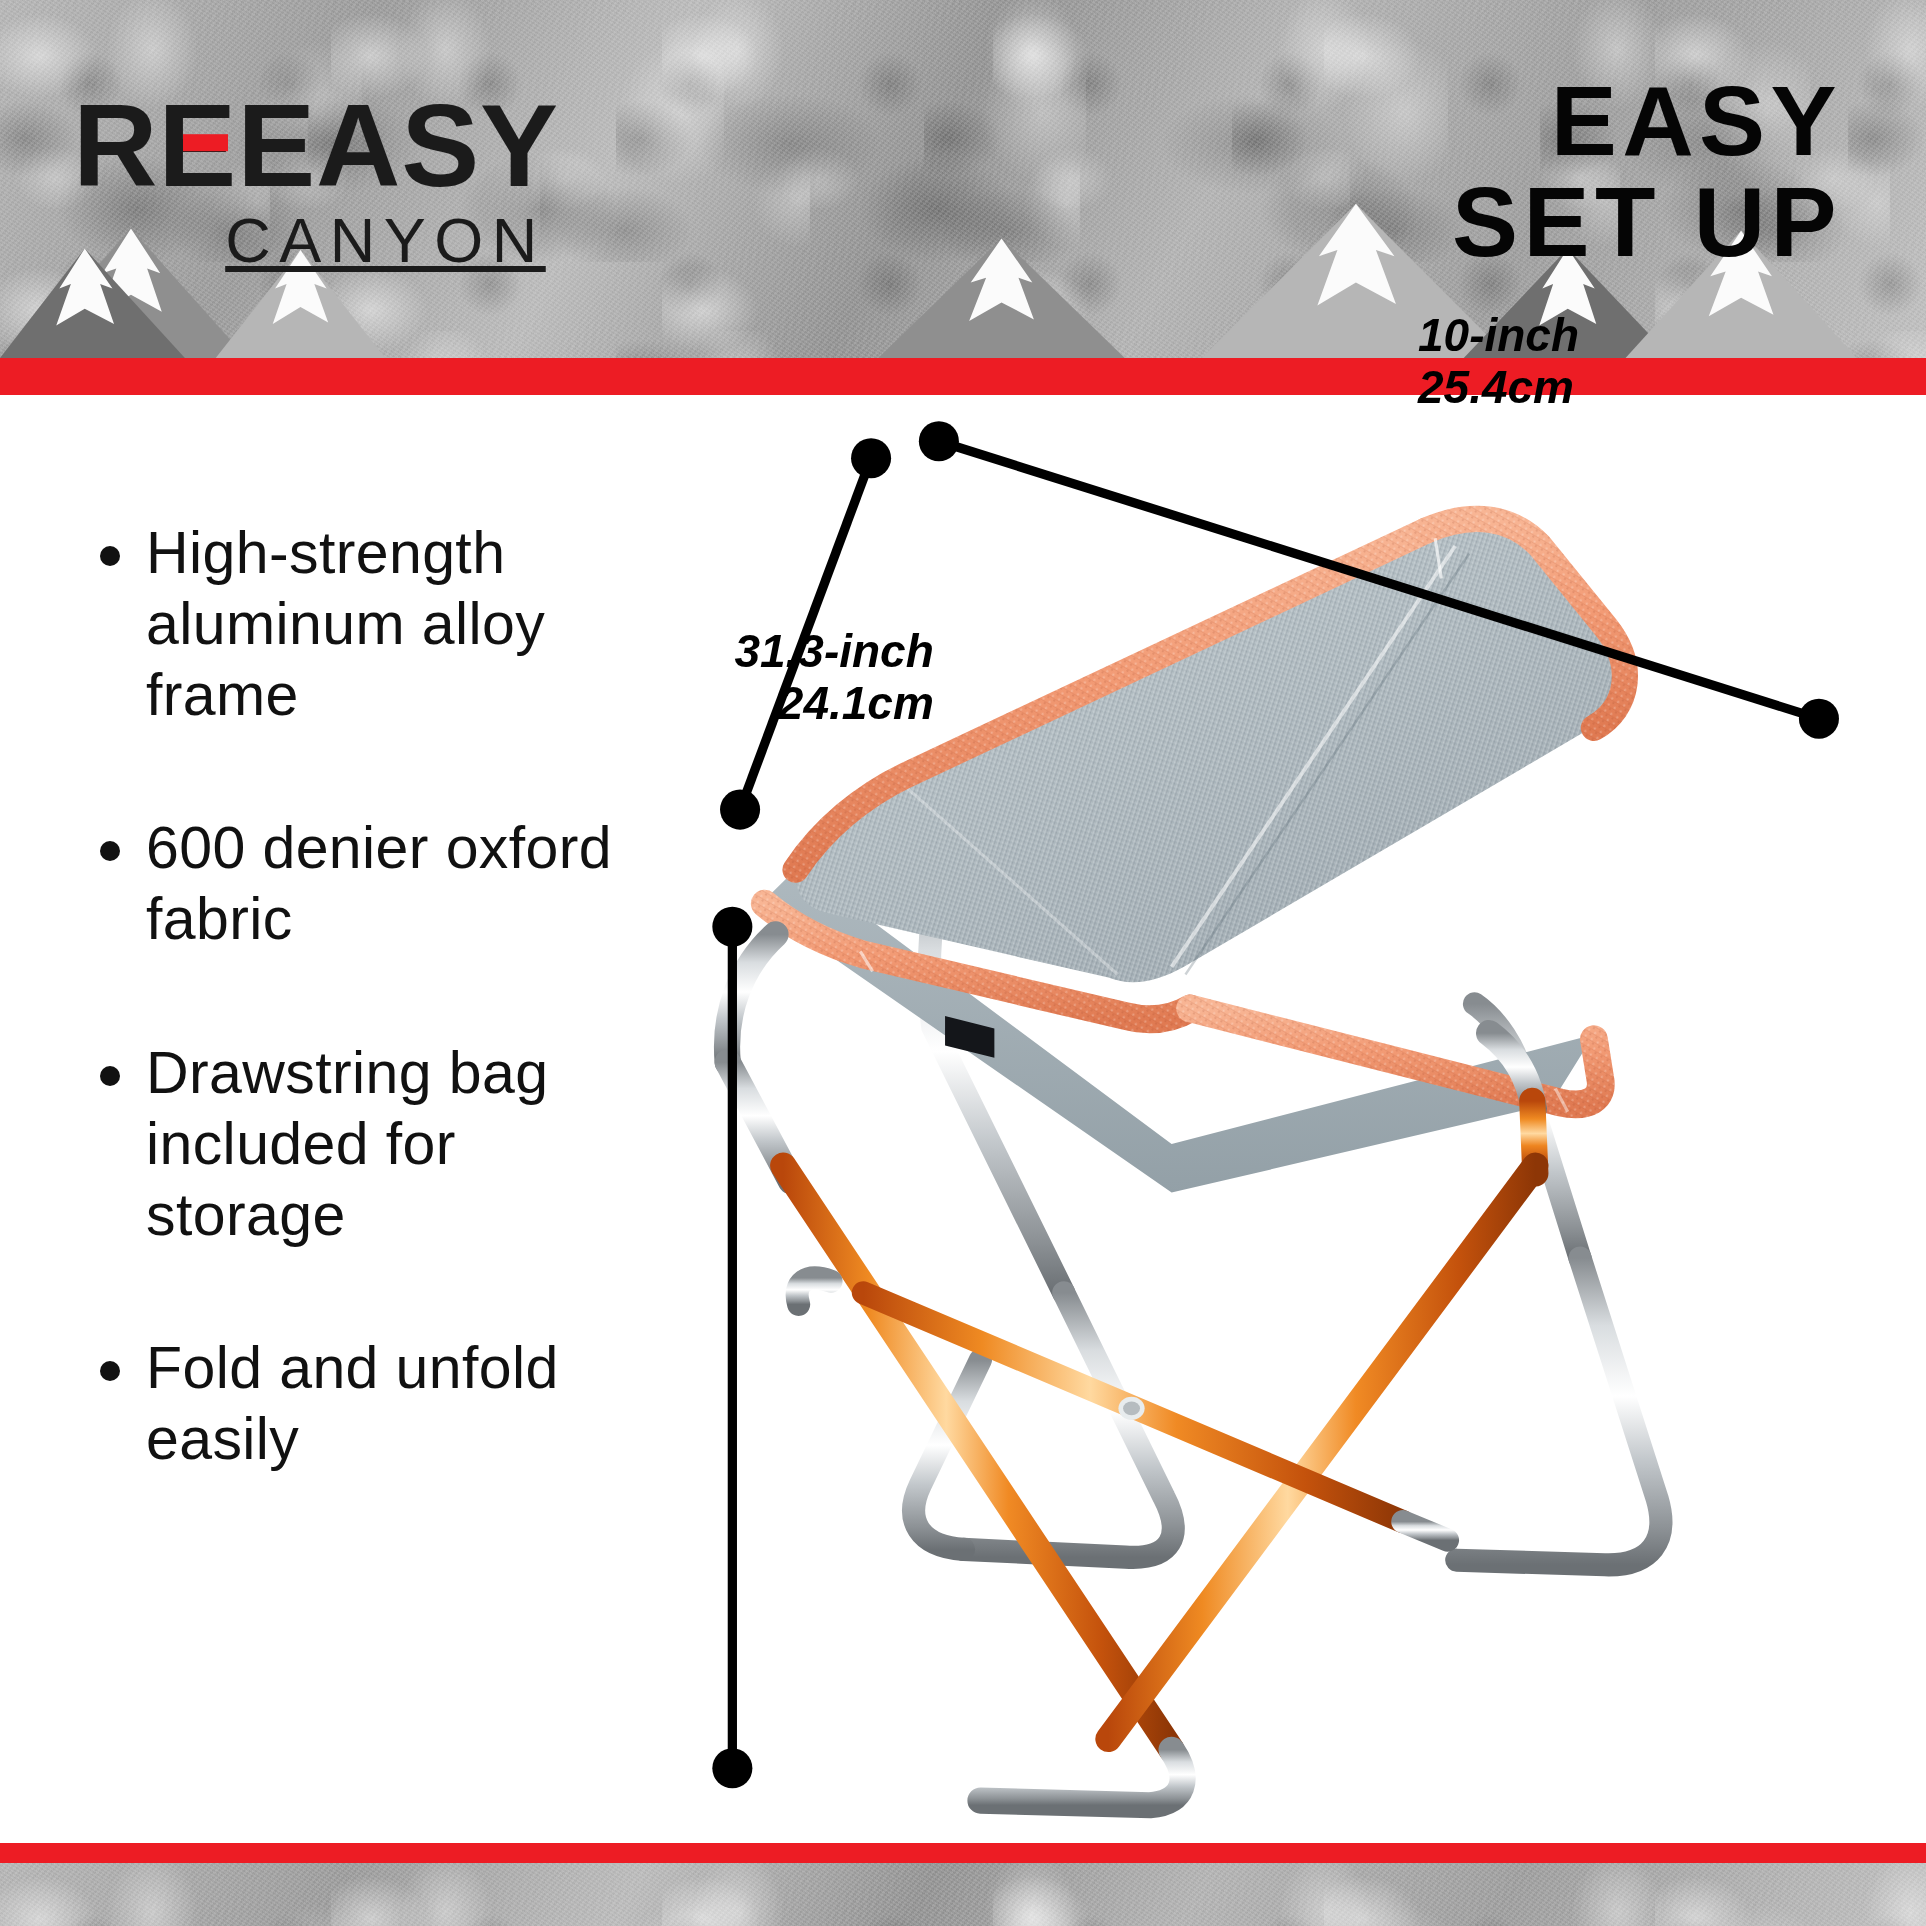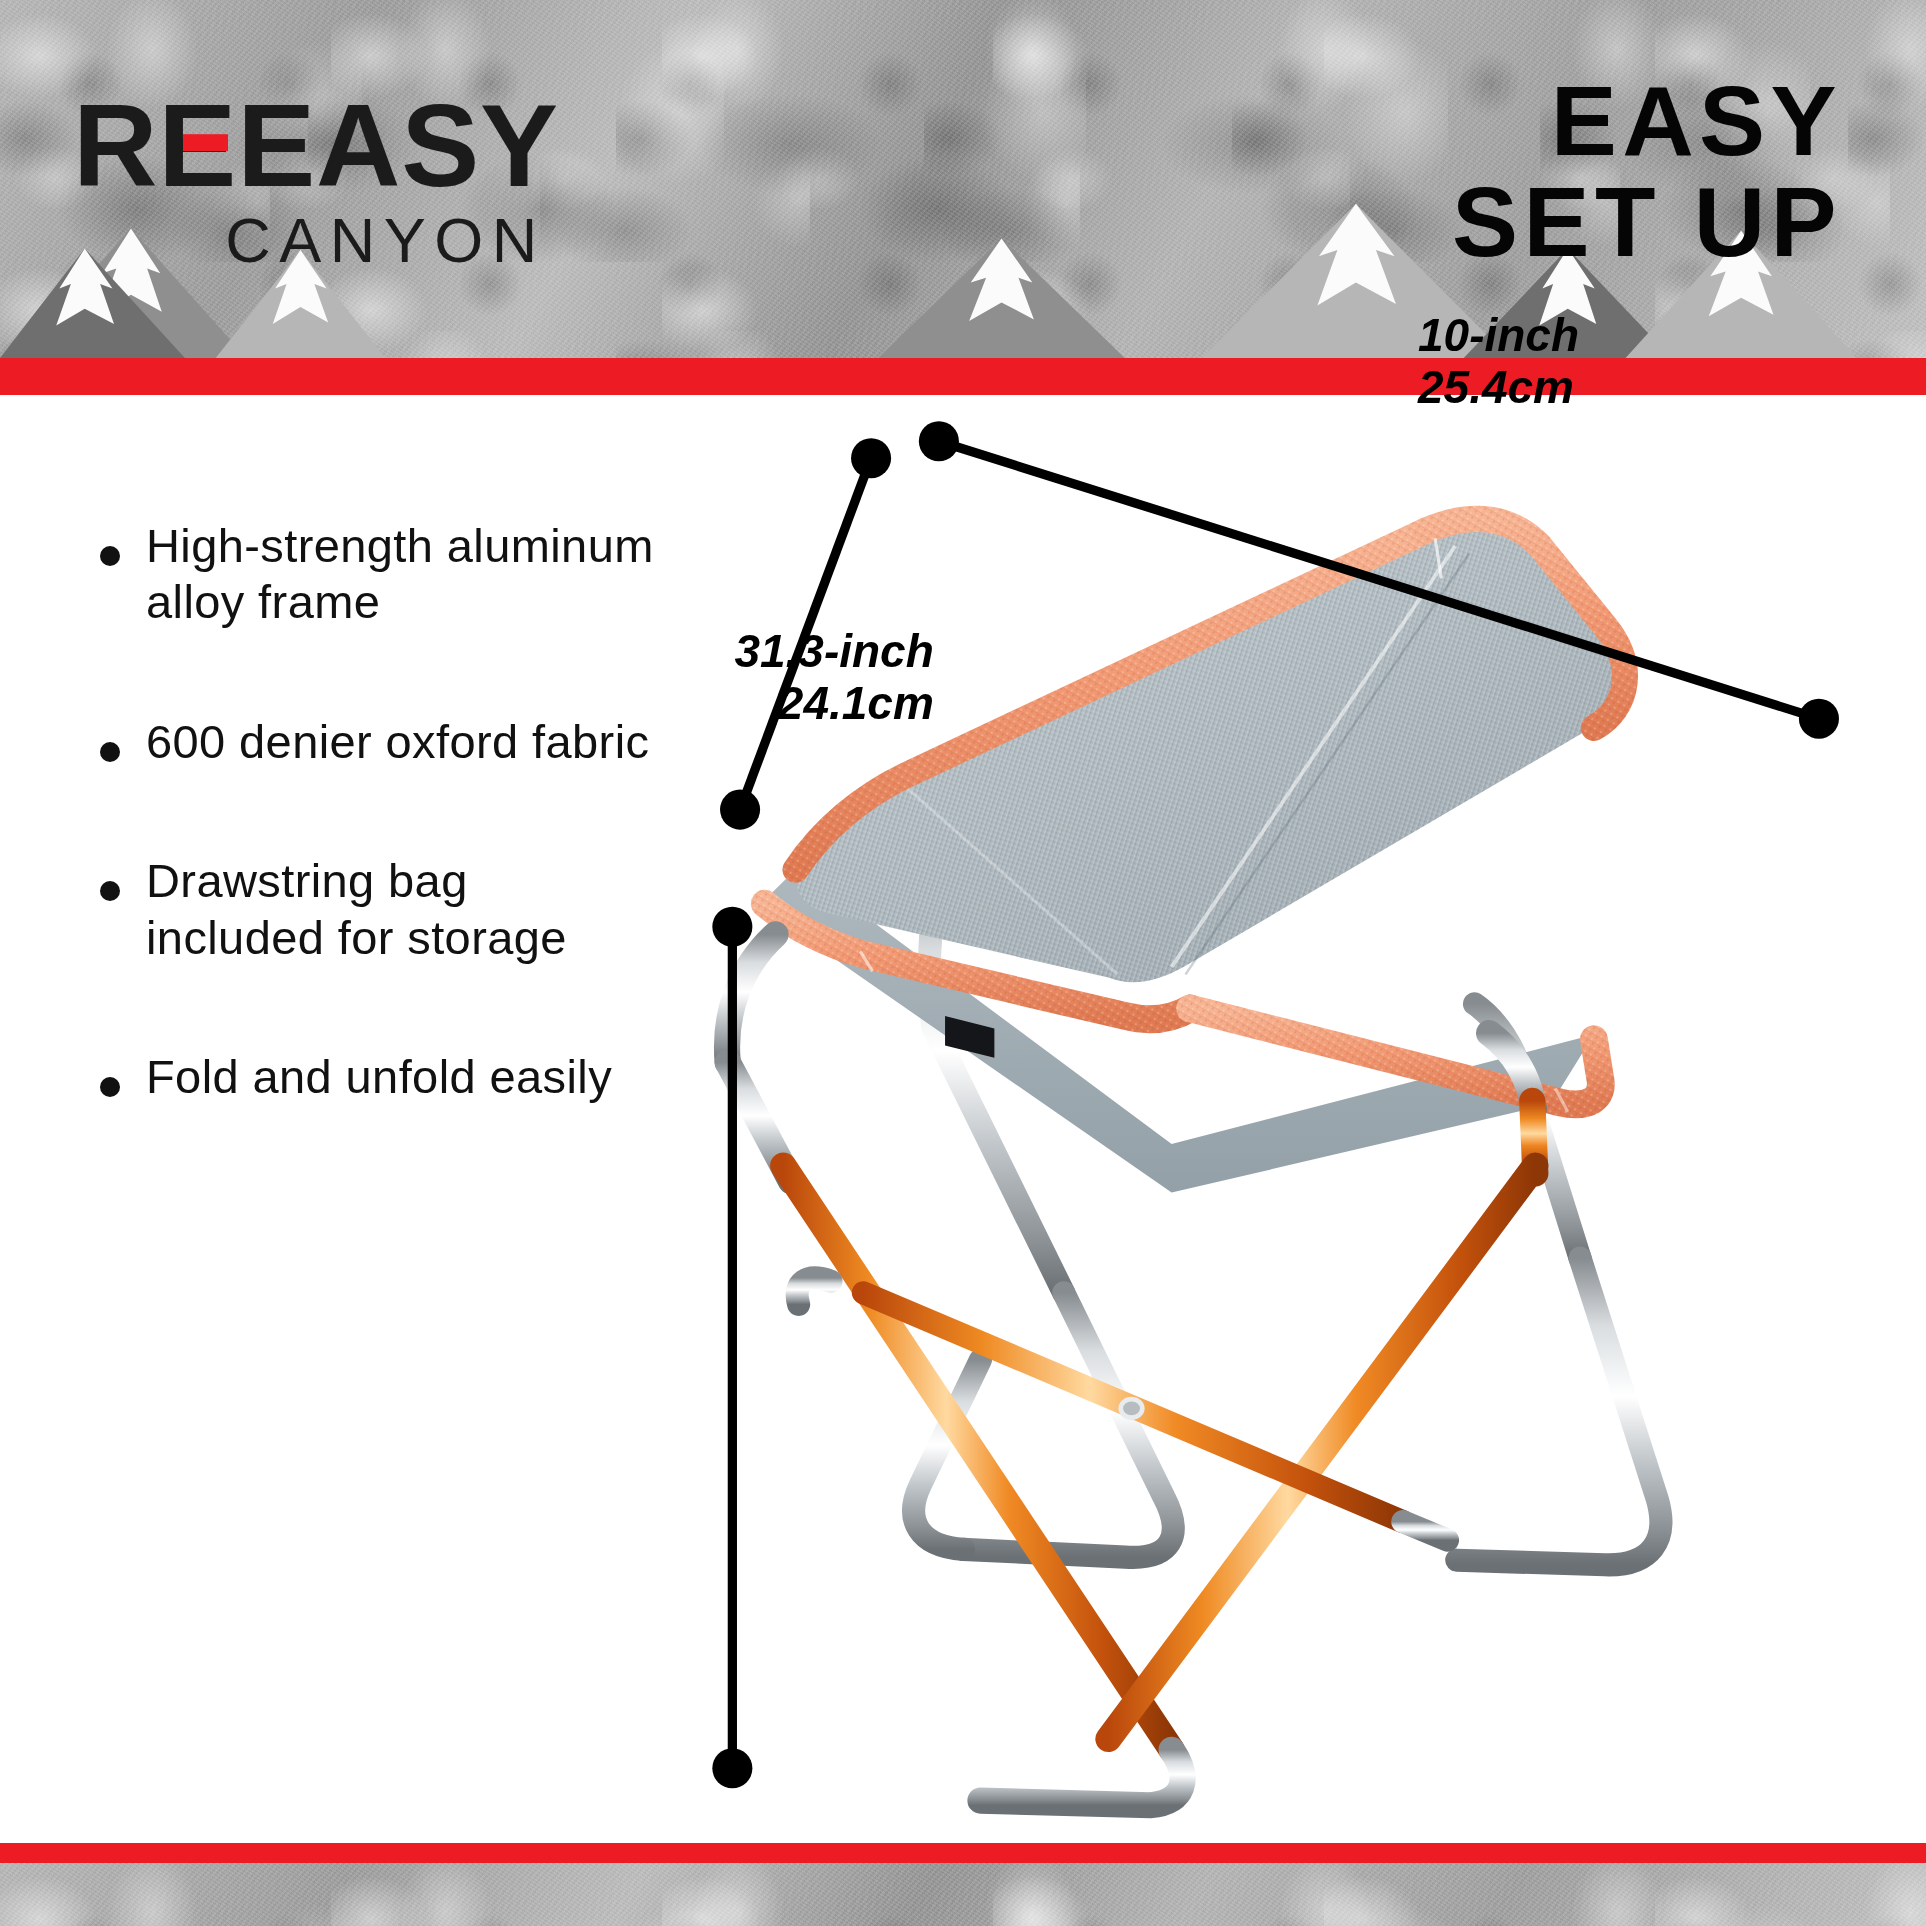--- a/index.html
+++ b/index.html
@@ -50,21 +50,21 @@
   }
   .logo-main .ch{display:inline-block;}
   .logo-e-wrap{position:relative;display:inline-block;}
   .logo-e-bar{
     position:absolute;left:31%;top:47%;width:57%;height:16%;
     background:#ED1C24;transform:translateY(-50%);
   }
   .logo-sub{
     margin-top:3.1px;text-align:center;
     font-size:63px;font-weight:400;letter-spacing:8.5px;color:#1b1b1b;
-    font-family:"Liberation Sans", sans-serif;padding-left:139px;
+    font-family:"Liberation Sans", sans-serif;padding-left:139px;text-decoration:underline;
   }
 
   
   .headline{
     position:absolute;right:84px;top:71px;text-align:right;
     font-size:99px;line-height:1.02;font-weight:700;color:#050505;
     letter-spacing:5.4px;font-family:"Liberation Sans", sans-serif;
   }
   .headline .ln{display:block;}
 
@@ -83,21 +83,21 @@
   .content{position:absolute;left:0;top:395px;width:1926px;height:1448px;background:#fff;}
 
   .bullets{position:absolute;left:100px;top:123px;width:555px;}
   .bullet{display:flex;align-items:flex-start;margin-bottom:83px;}
   .bullet:last-child{margin-bottom:0;}
   .dot{
     flex:0 0 auto;width:20px;height:20px;border-radius:50%;
     background:#111;margin-right:26px;margin-top:28px;
   }
   .btxt{
-    font-size:47px;line-height:1.20;color:#111;font-weight:400;
+    font-size:59px;line-height:1.20;color:#111;font-weight:400;
     font-family:"Liberation Sans", sans-serif;letter-spacing:0.4px;
   }
 
   
   .product{position:absolute;left:632px;top:0;width:1295px;height:1448px;}
 
   .dimlabel{
     position:absolute;font-style:italic;font-weight:700;color:#000;
     font-size:46px;line-height:1.12;font-family:"Liberation Sans", sans-serif;
     white-space:pre-line;

